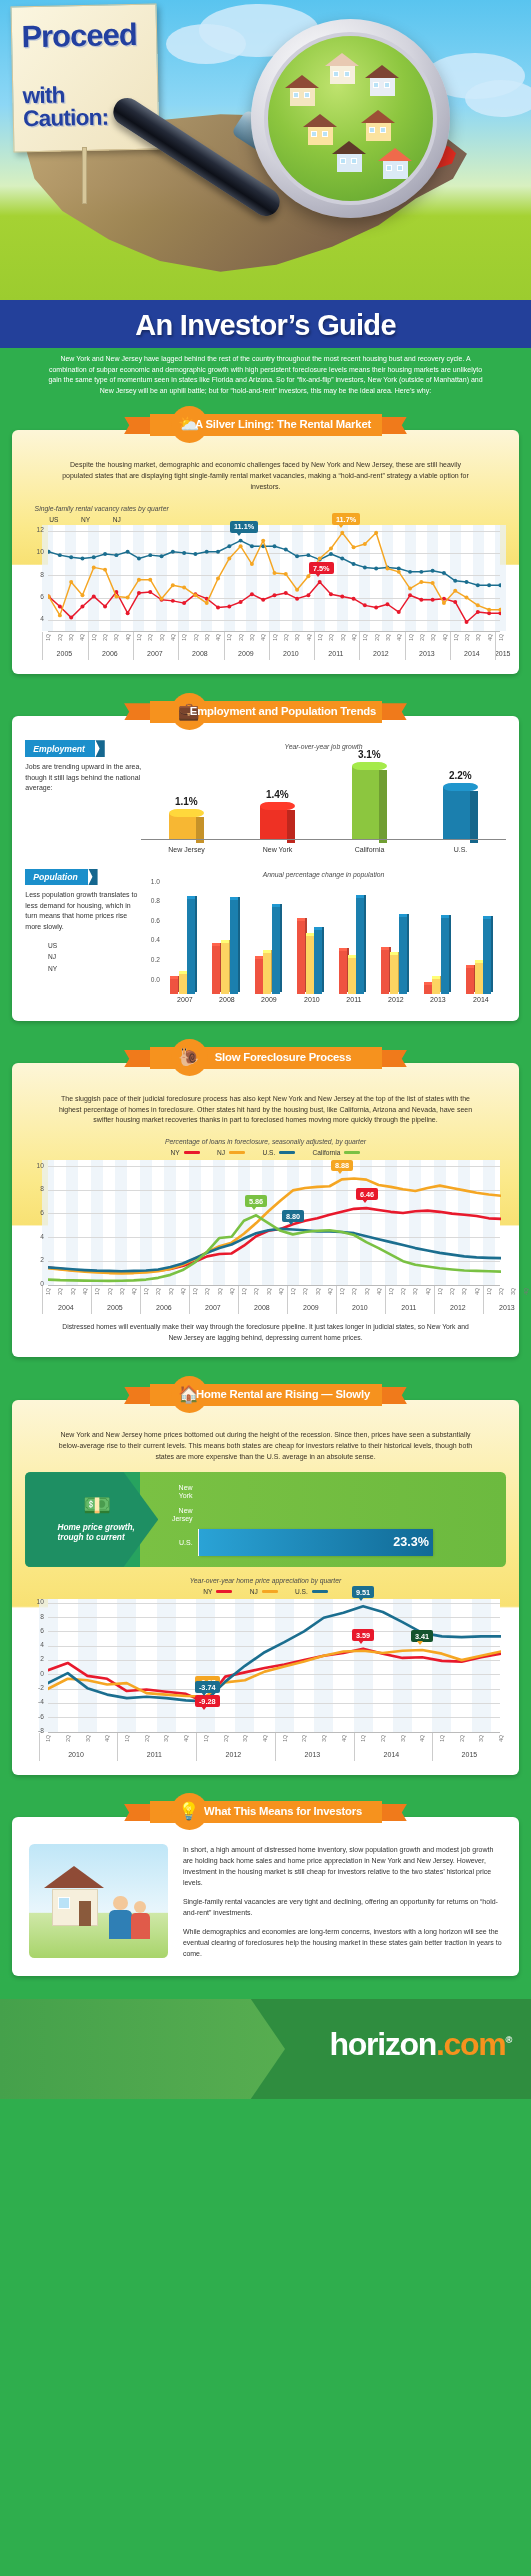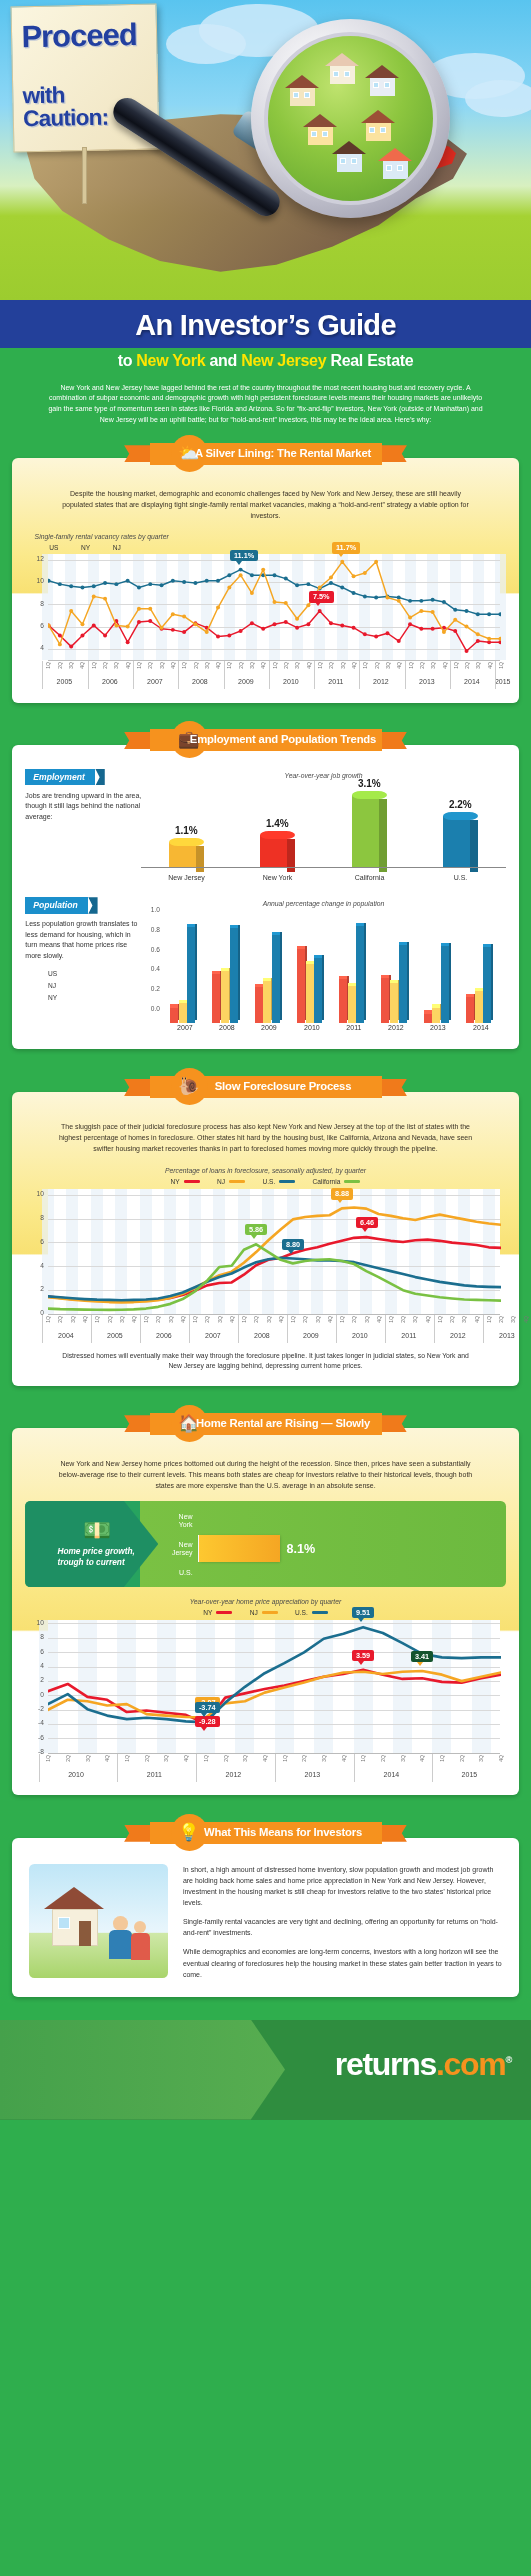--- a/index.html
+++ b/index.html
@@ -204,23 +204,20 @@
           <div class="roof" style="border-bottom-color:#ef6a4b;"></div>
           <div class="body" style="background:#dbeaf6;"></div>
           <div class="win" style="left:8px;top:17.3px;"></div>
           <div class="win" style="left:18.6px;top:17.3px;"></div>
         </div>
     </div>
   </div>
 
   <div class="titleband">
     <h1>An Investor’s Guide</h1>
-  </div>
-  <div class="subband">
-    <h2><span>to </span><span class="hl">New York</span><span> and </span><span class="hl">New Jersey</span><span> Real Estate</span></h2>
   </div>
   <div class="intro">New York and New Jersey have lagged behind the rest of the country throughout the most recent housing bust and recovery cycle. A combination of subpar economic and demographic growth with high persistent foreclosure levels means their housing markets are unlikelyto gain the same type of momentum seen in states like Florida and Arizona. So for “fix-and-flip” investors, New York (outside of Manhattan) and New Jersey will be an uphill battle; but for “hold-and-rent” investors, this may be the ideal area. Here’s why:</div>
 
   <div class="sec">
     <div class="ribbon">
       <div class="tailL"></div>
       <div class="tailR"></div>
       <div class="bar"></div>
       <div class="badge">⛅</div>
       <div class="txt">A Silver Lining: The Rental Market</div>
@@ -831,27 +828,28 @@
           <div style="width:123px;display:flex;flex-direction:column;justify-content:center;align-items:center;">
             <div style="font-size:22.6px;line-height:1;margin-bottom:4px;">💵</div>
             <div class="hplabel" style="text-align:left;width:80px;">Home price growth, trough to current</div>
           </div>
           <div style="flex:1;padding-top:2.7px;">
             <div class="hprow">
               <div class="nm">New<br>York</div>
             </div>
             <div class="hprow">
               <div class="nm">New<br>Jersey</div>
-              <div class="track">
-                <div class="fill" style="width:81px;background:linear-gradient(to right,#fdc830,#f5a623);"></div>
-                <span class="pct">8.1%</span>
-              </div>
             </div>
             <div class="hprow" style="margin-bottom:0;">
               <div class="nm">U.S.</div>
+              <div class="track">
+                <div class="fill" style="width:234px;background:linear-gradient(to right,#2aa3d6,#116a96);position:relative;">
+                  <span class="pct" style="position:absolute;right:4px;top:5.3px;margin:0;">23.3%</span>
+                </div>
+              </div>
             </div>
           </div>
         </div>
       </div>
 
       <div class="chart-title" style="margin-top:10.6px;">Year-over-year home price appreciation by quarter</div>
       <div class="legend">
         <div class="it">
             <span>NY</span>
             <span class="sw" style="background:#e8192c"></span>
@@ -975,18 +973,18 @@
         <p style="font-size:7px;line-height:1.58;color:#333;margin-bottom:8px;">Single-family rental vacancies are very tight and declining, offering an opportunity for returns on “hold-and-rent” investments.</p>
         <p style="font-size:7px;line-height:1.58;color:#333;">While demographics and economies are long-term concerns, investors with a long horizon will see the eventual clearing of foreclosures help the housing market in these states gain better traction in years to come.</p>
       </div>
     </div>
   </div>
 
   <div style="height:22.6px;"></div>
   <div class="footer">
     <div class="fwedge"></div>
     <div class="auction">
-      <span>returns</span><span class="dot">.com</span><sup>®</sup>
+      <span>horizon</span><span class="dot">.com</span><sup>®</sup>
     </div>
   </div>
 
 </div>
 
 
 </body></html>

